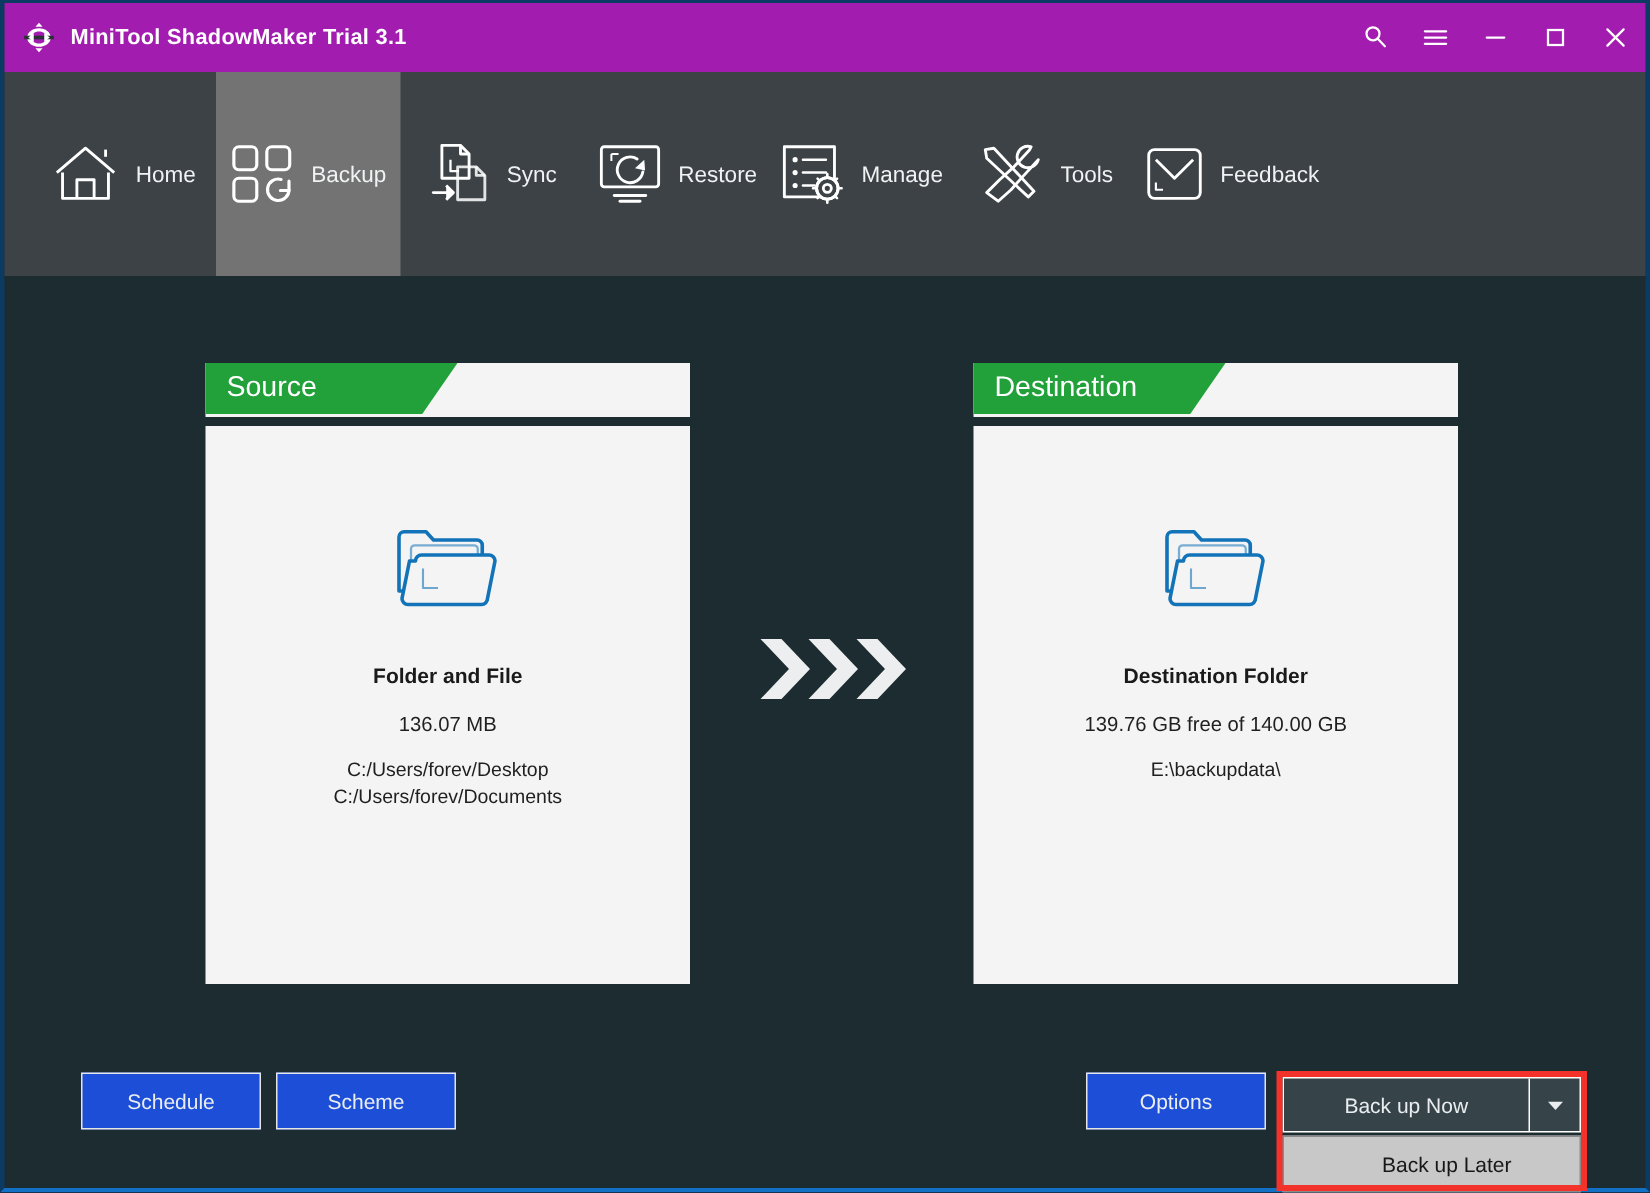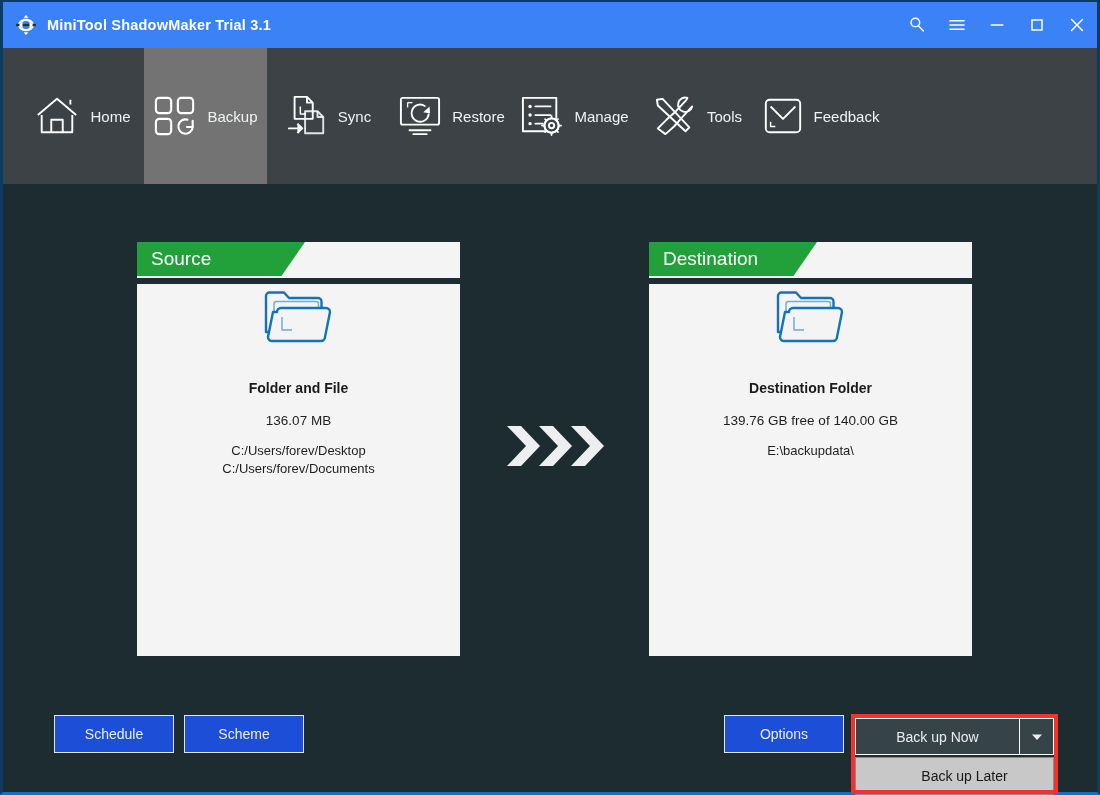--- a/index.html
+++ b/index.html
@@ -16,21 +16,21 @@
     background: #1d2c31;
     border-left: 3px solid #0b3a63;
     border-right: 3px solid #0b3a63;
     border-bottom: 3px solid #1271c4;
     border-top: 2px solid #0b3a63;
   }
 
   
   .titlebar {
     position: absolute; top: 0; left: 0; right: 0; height: 46px;
-    background: #3b82f6;
+    background: #a21caf;
     display: flex; align-items: center;
   }
   .title-left { display: flex; align-items: center; padding-left: 12px; gap: 10px; }
   .logo-icon { width: 22px; height: 22px; display:block; }
   .title-text {
     color: #ffffff; font-size: 14.5px; font-weight: bold;
     letter-spacing: .2px; white-space: nowrap;
   }
   .title-right { margin-left: auto; display: flex; align-items: center; height: 100%; }
   .tb-btn {
@@ -73,20 +73,21 @@
     position: absolute; left: 0; top: 0; height: 34px; width: 168px;
     background: #22a03a;
     color: #ffffff; font-size: 19px;
     display: flex; align-items: center; padding-left: 14px;
     clip-path: polygon(0 0, 100% 0, 86% 100%, 0 100%);
   }
   .panel-gap { height: 6px; background: #1d2c31; }
   .panel-body {
     height: 372px; background: #f4f4f4;
     display: flex; flex-direction: column; align-items: center;
+    padding-top: 62px;
   }
   .folder-ico { width: 78px; height: 64px; }
   .panel-title {
     margin-top: 32px; font-size: 14px; font-weight: bold; color: #1a1a1a;
   }
   .panel-sub { margin-top: 17px; font-size: 13.5px; color: #1f1f1f; }
   .panel-paths { margin-top: 14px; font-size: 13px; color: #1f1f1f; text-align: center; line-height: 18px; }
 
   .arrows { position: absolute; left: 502px; top: 236px; display: flex; gap: 3px; }
 

